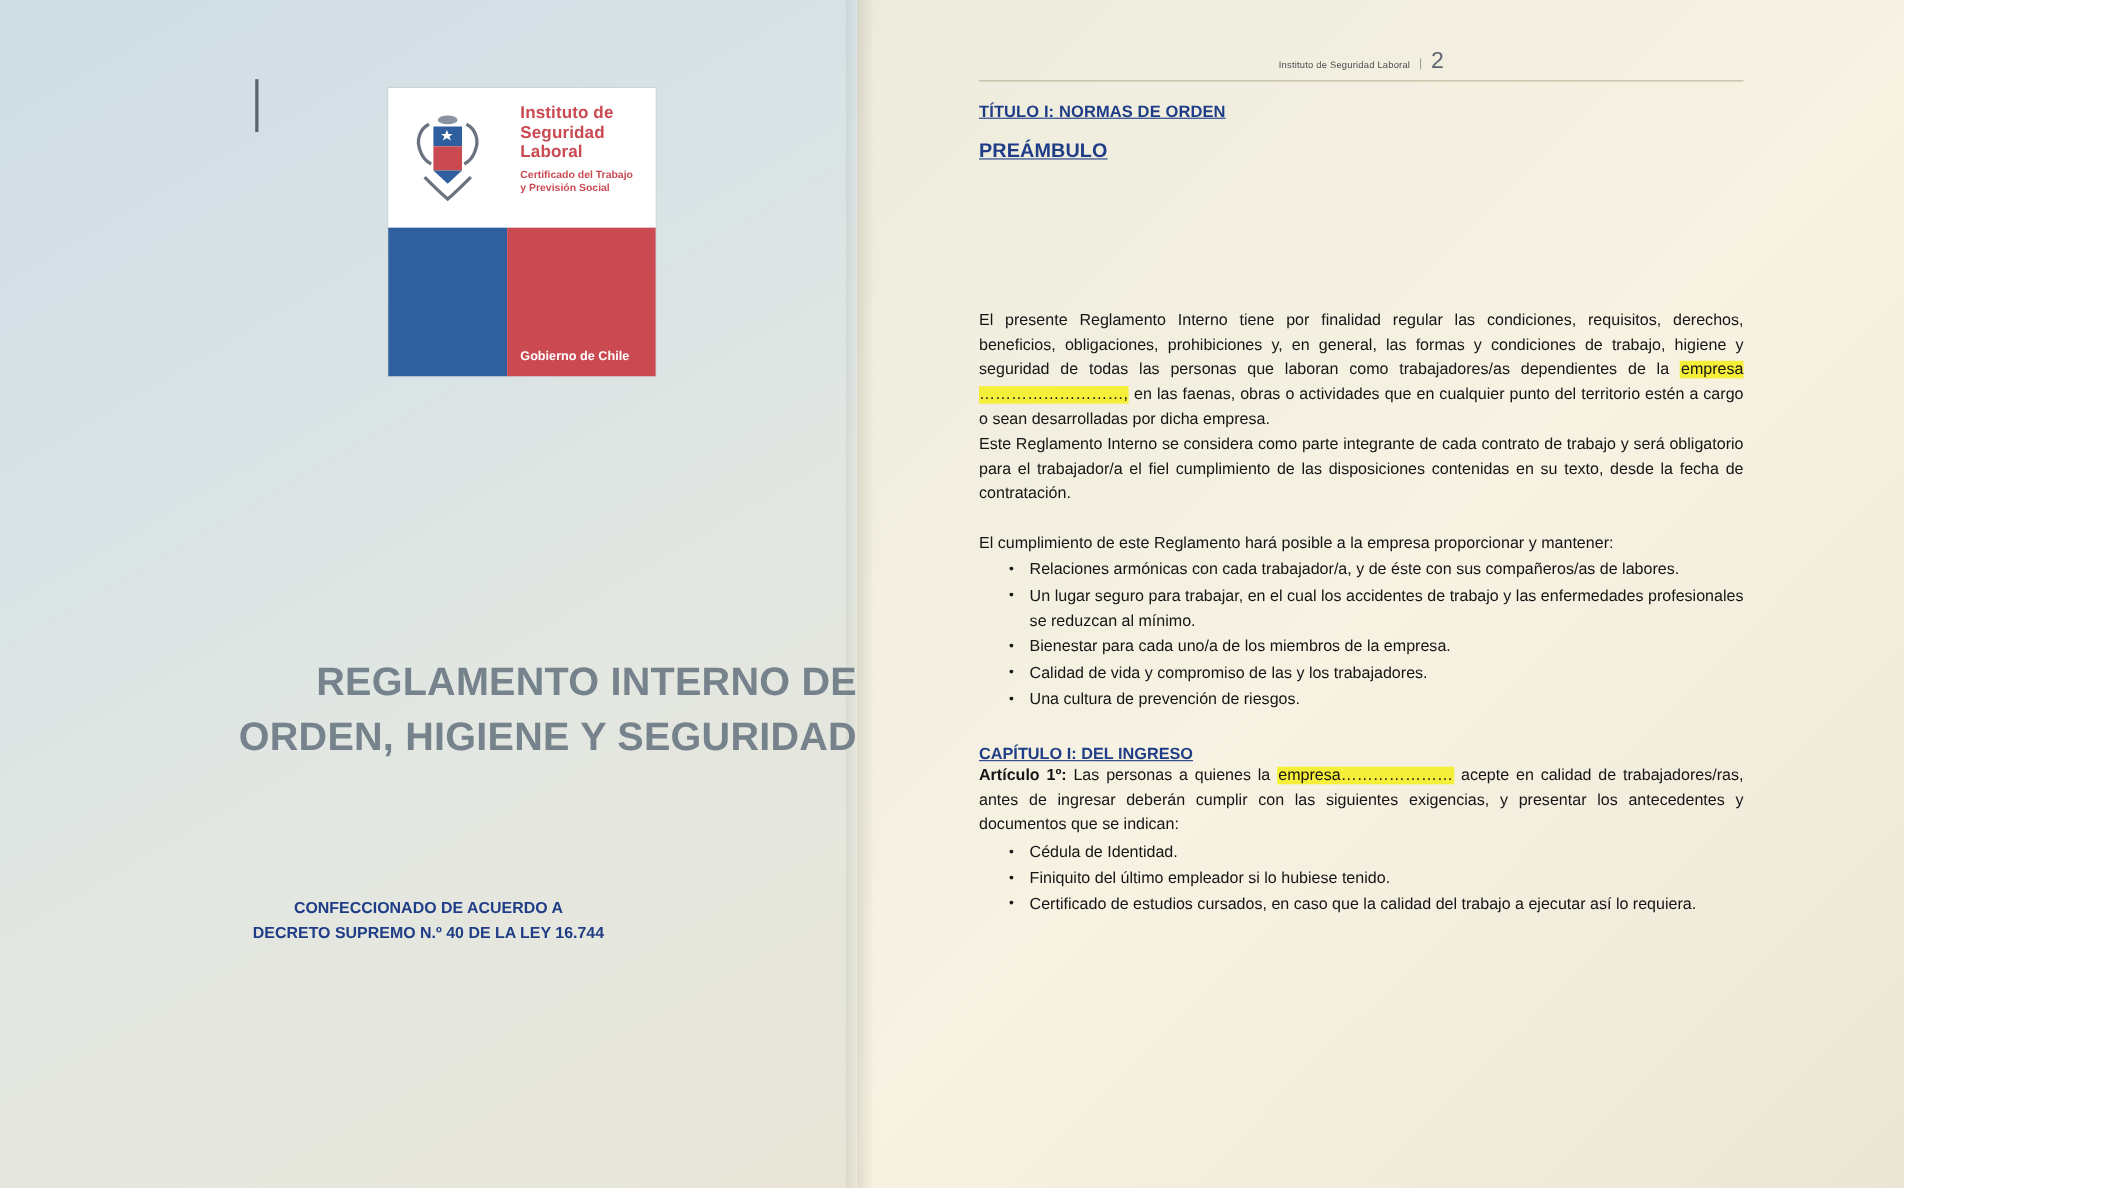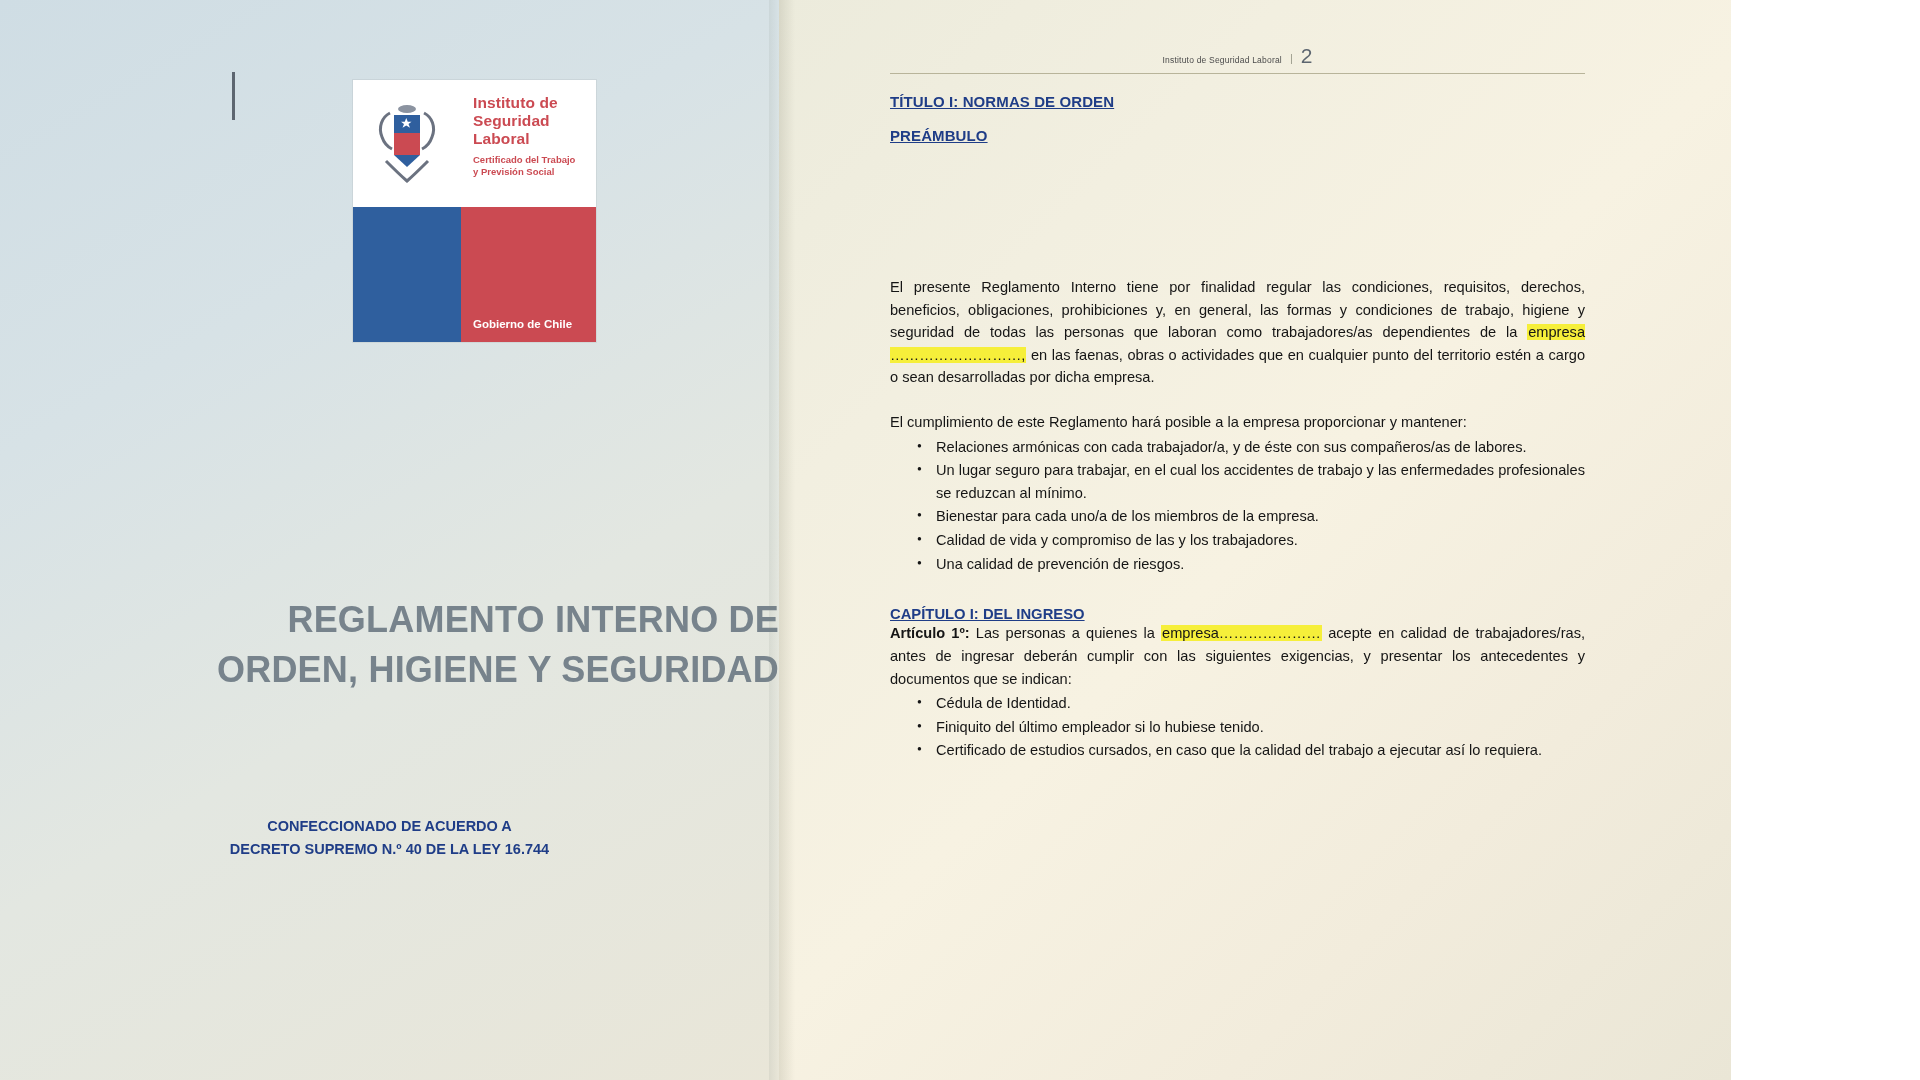--- a/index.html
+++ b/index.html
@@ -184,21 +184,21 @@
   .h-title {
     margin-top: 19px;
     font-size: 15px;
     font-weight: bold;
     color: #1f3d87;
     text-decoration: underline;
     letter-spacing: 0.1px;
   }
   .h-sub {
     margin-top: 17px;
-    font-size: 15px;
+    font-size: 18px;
     font-weight: bold;
     color: #1f3d87;
     text-decoration: underline;
     letter-spacing: 0.1px;
   }
   .body-block { margin-top: 132px; }
   p.para {
     margin: 0;
     font-size: 14.6px;
     line-height: 1.55;
@@ -307,31 +307,32 @@
         <span class="pg-header-name">Instituto de Seguridad Laboral</span>
         <span class="pg-header-sep">|</span>
         <span class="pg-header-num">2</span>
       </div>
 
       <div class="h-title">TÍTULO I: NORMAS DE ORDEN</div>
       <div class="h-sub">PREÁMBULO</div>
 
       <div class="body-block">
         <p class="para"><span>El presente Reglamento Interno tiene por finalidad regular las condiciones, requisitos, derechos, beneficios, obligaciones, prohibiciones y, en general, las formas y condiciones de trabajo, higiene y seguridad de todas las personas que laboran como trabajadores/as dependientes de la </span><span class="hl">empresa ………………………,</span><span> en las faenas, obras o actividades que en cualquier punto del territorio estén a cargo o sean desarrolladas por dicha empresa.</span></p>
+        <p class="para tight">Este Reglamento Interno se considera como parte integrante de cada contrato de trabajo y será obligatorio para el trabajador/a el fiel cumplimiento de las disposiciones contenidas en su texto, desde la fecha de contratación.</p>
 
         <div class="gap"></div>
 
         <p class="para">El cumplimiento de este Reglamento hará posible a la empresa proporcionar y mantener:</p>
 
         <ul class="bullets">
           <li>Relaciones armónicas con cada trabajador/a, y de éste con sus compañeros/as de labores.</li>
           <li>Un lugar seguro para trabajar, en el cual los accidentes de trabajo y las enfermedades profesionales se reduzcan al mínimo.</li>
           <li>Bienestar para cada uno/a de los miembros de la empresa.</li>
           <li>Calidad de vida y compromiso de las y los trabajadores.</li>
-          <li>Una calidad de prevención de riesgos.</li>
+          <li>Una cultura de prevención de riesgos.</li>
         </ul>
 
         <div class="cap-title">CAPÍTULO I: DEL INGRESO</div>
 
         <p class="para art"><b>Artículo 1º:</b><span> Las personas a quienes la </span><span class="hl">empresa…………………</span><span> acepte en calidad de trabajadores/ras, antes de ingresar deberán cumplir con las siguientes exigencias, y presentar los antecedentes y documentos que se indican:</span></p>
 
         <ul class="bullets">
           <li>Cédula de Identidad.</li>
           <li>Finiquito del último empleador si lo hubiese tenido.</li>
           <li>Certificado de estudios cursados, en caso que la calidad del trabajo a ejecutar así lo requiera.</li>

